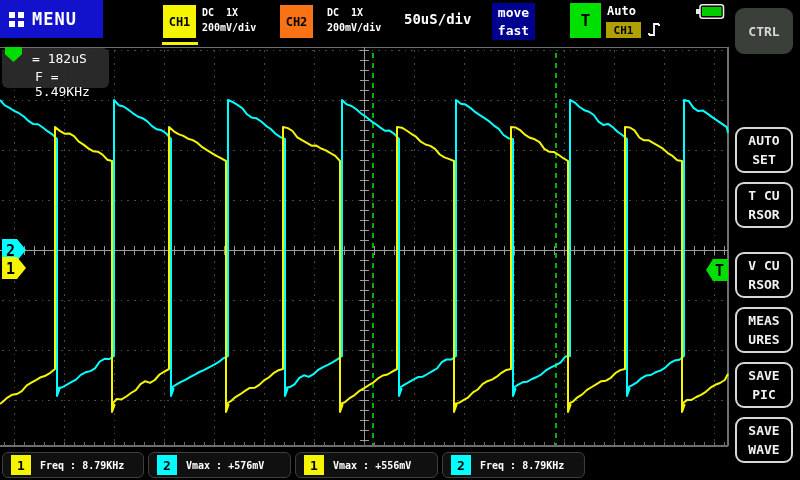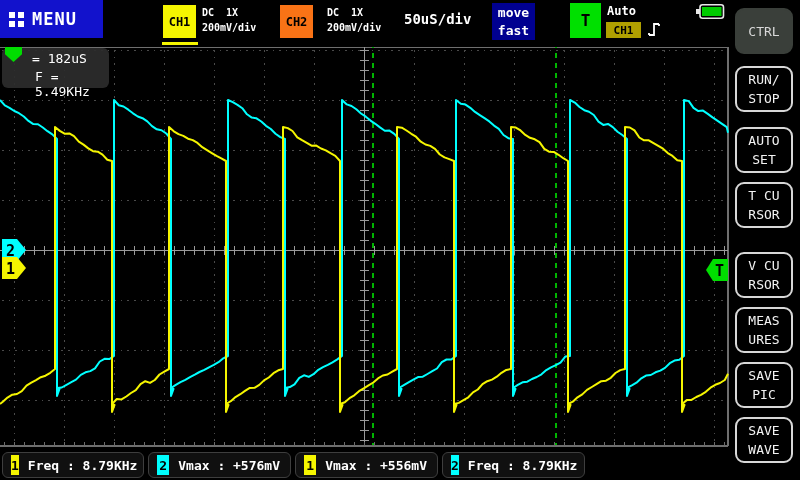--- a/index.html
+++ b/index.html
@@ -25,21 +25,21 @@
           display:flex;align-items:center;justify-content:center;font-size:16px;font-weight:bold;cursor:pointer;}
   .trig-mode{position:absolute;left:607px;top:4px;color:#fff;font-size:12px;font-weight:bold;}
   .trig-src{position:absolute;left:606px;top:22px;width:35px;height:16px;background:#b0a000;color:#000;
             font-size:11px;font-weight:bold;display:flex;align-items:center;justify-content:center;cursor:pointer;}
   .trig-edge{position:absolute;left:648px;top:21px;}
   .battery{position:absolute;left:695px;top:4px;}
 
   
   .sidebar{position:absolute;left:730px;top:0;width:70px;height:480px;background:#000;z-index:6;}
   .side-btn{position:absolute;left:5px;width:58px;height:46px;border:2px solid #d8d8d8;border-radius:9px;
-            background:#000;color:#f2f2f2;font-size:13px;font-weight:normal;line-height:19px;
+            background:#000;color:#f2f2f2;font-size:13px;font-weight:bold;line-height:19px;
             display:flex;flex-direction:column;align-items:center;justify-content:center;
             box-sizing:border-box;cursor:pointer;white-space:pre;}
   .side-btn.active{background:#3a3f3a;border-color:#3a3f3a;color:#d8d8d8;}
 
   
   #plot{position:absolute;left:0;top:0;z-index:1;}
 
   
   .readout{position:absolute;left:2px;top:48px;width:107px;height:40px;background:rgba(44,44,44,.93);
            border-radius:6px;z-index:4;color:#fff;font-size:13px;font-weight:normal;}
@@ -47,21 +47,21 @@
   .readout .l2{position:absolute;left:9px;top:21px;margin-left:24px;}
   .flag{position:absolute;left:3px;top:-3px;width:17px;height:17px;background:#00dd00;
         clip-path:polygon(0 0,100% 0,100% 55%,50% 100%,0 55%);cursor:pointer;z-index:5;}
 
   
   .bottombar{position:absolute;left:0;top:449px;width:730px;height:31px;background:#000;z-index:5;}
   .chip{position:absolute;top:3px;height:26px;background:#101010;border:1px solid #3e3e3e;border-radius:6px;
         display:flex;align-items:center;gap:9px;padding:0 10px 0 8px;box-sizing:border-box;}
   .chip .num{width:20px;height:20px;display:flex;align-items:center;justify-content:center;
              font-size:13px;font-weight:bold;color:#000;}
-  .chip .txt{color:#fff;font-size:13px;font-weight:bold;white-space:pre;}
+  .chip .txt{color:#fff;font-size:10px;font-weight:bold;white-space:pre;}
 </style>
 </head>
 <body>
 
 <svg id="plot" width="730" height="480" viewBox="0 0 730 480">
   <g id="grid-layer" shape-rendering="crispEdges">
       <line x1="14" y1="50" x2="14" y2="444" stroke="#4a4a4a" stroke-width="1" stroke-dasharray="1.6 5"></line>
       <line x1="64" y1="50" x2="64" y2="444" stroke="#4a4a4a" stroke-width="1" stroke-dasharray="1.6 5"></line>
       <line x1="114" y1="50" x2="114" y2="444" stroke="#4a4a4a" stroke-width="1" stroke-dasharray="1.6 5"></line>
       <line x1="164" y1="50" x2="164" y2="444" stroke="#4a4a4a" stroke-width="1" stroke-dasharray="1.6 5"></line>
@@ -335,21 +335,20 @@
 </div>
 
 <div class="readout">
   <div class="flag"></div>
   <div class="l1">= 182uS</div>
   <div class="l2">F = 5.49KHz</div>
 </div>
 
 <div class="sidebar">
   <div class="side-btn active" style="top:8px;"><span>CTRL</span></div>
-  <div class="side-btn" style="top:66px;"><span>RUN/</span><span>STOP</span></div>
   <div class="side-btn" style="top:127px;"><span>AUTO</span><span>SET</span></div>
   <div class="side-btn" style="top:182px;justify-content:center;"><span>T CU</span><span>RSOR</span></div>
   <div class="side-btn" style="top:252px;"><span>V CU</span><span>RSOR</span></div>
   <div class="side-btn" style="top:307px;"><span>MEAS</span><span>URES</span></div>
   <div class="side-btn" style="top:362px;"><span>SAVE</span><span>PIC</span></div>
   <div class="side-btn" style="top:417px;"><span>SAVE</span><span>WAVE</span></div>
 </div>
 
 <div class="bottombar">
   <div class="chip" style="left:2px;width:142px;">

